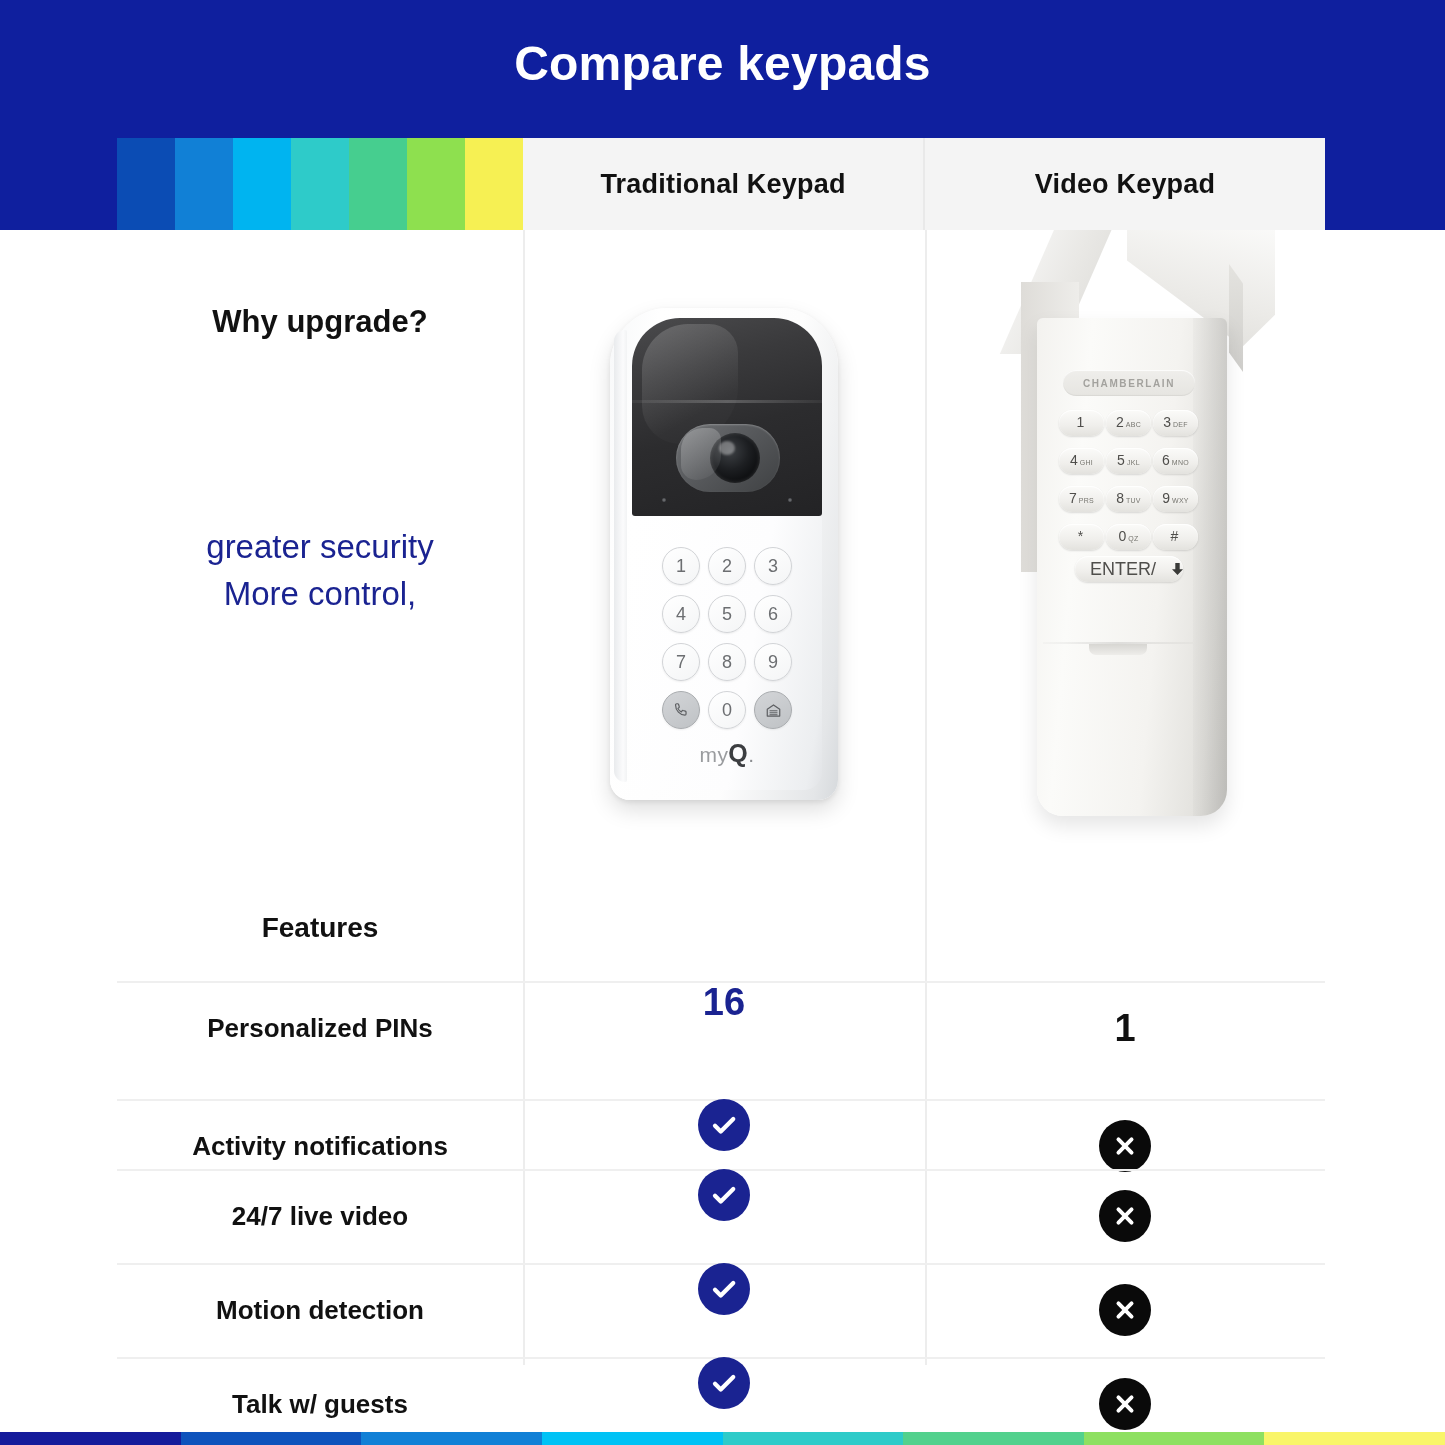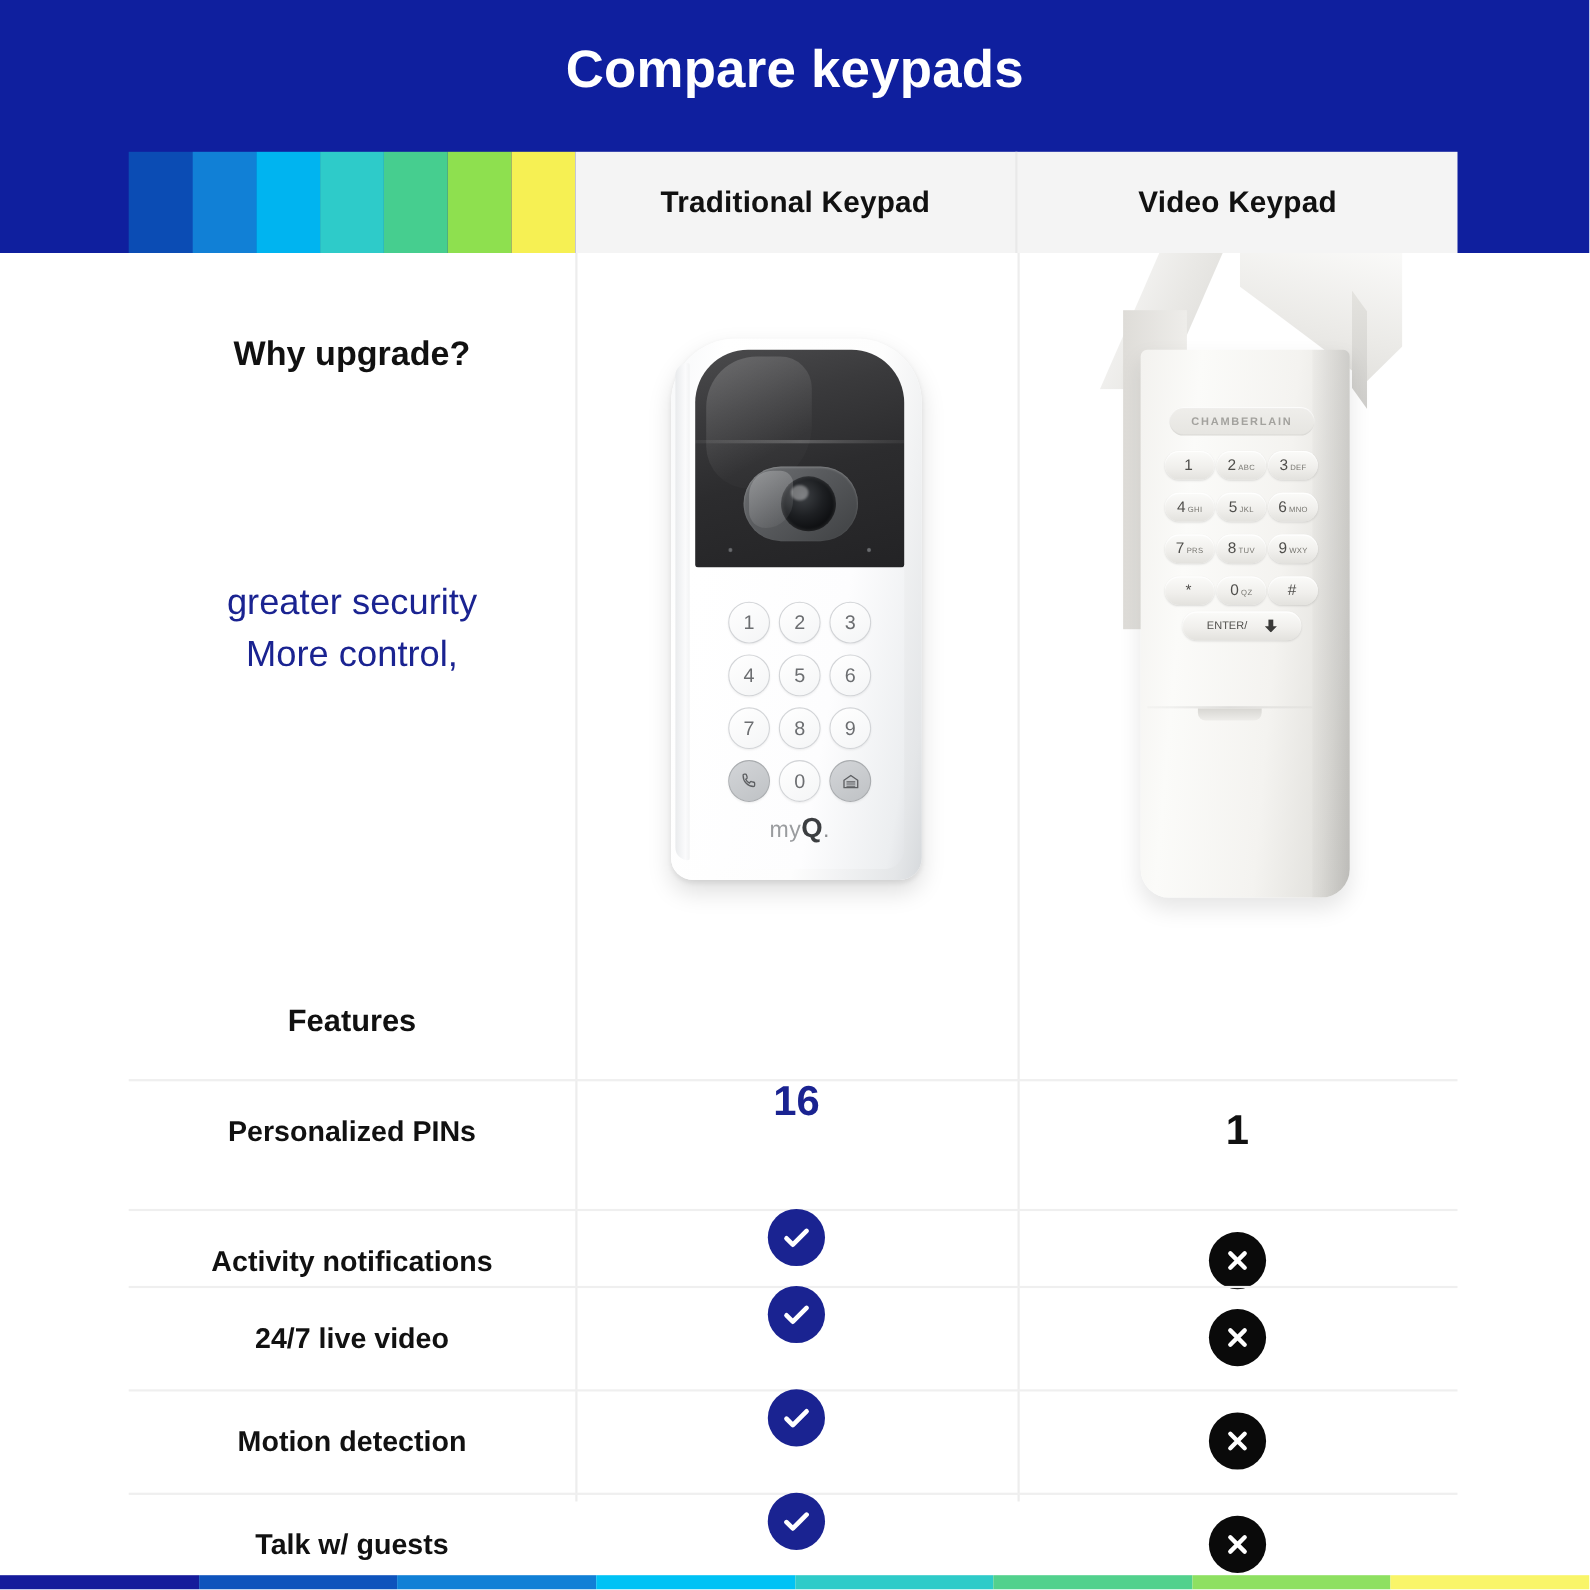--- a/index.html
+++ b/index.html
@@ -305,22 +305,22 @@
     gap: 2px;
     padding-top: 4px;
     font-size: 14px; color: #4f4e4b;
   }
   .tk-key .sub { font-size: 7px; color: #76756f; letter-spacing: 0.3px; }
   .tk-enter {
     position: absolute; left: 38px; top: 238px;
     width: 108px; height: 26px; border-radius: 13px;
     background: linear-gradient(180deg,#fbfbf9 0%,#f0efec 58%,#e3e2de 100%);
     box-shadow: inset 0 1px 1px rgba(255,255,255,0.95), 0 1px 2px rgba(0,0,0,0.13);
-    display: flex; align-items: center; justify-content: center; gap: 16px;
-    font-size: 10px; color: #4f4e4b;
+    display: flex; align-items: center; justify-content: flex-end; gap: 16px;
+    font-size: 18px; color: #4f4e4b;
   }
   .tk-enter .arrowbox {
     width: 11px; height: 12px; background: #3a3a38;
     clip-path: polygon(30% 0%, 70% 0%, 70% 52%, 100% 52%, 50% 100%, 0% 52%, 30% 52%);
   }
   .tk-seam {
     position: absolute; left: 6px; top: 324px; width: 150px; height: 2px;
     background: linear-gradient(90deg,rgba(0,0,0,0.02),rgba(0,0,0,0.10),rgba(0,0,0,0.02));
   }
   .tk-notch {

